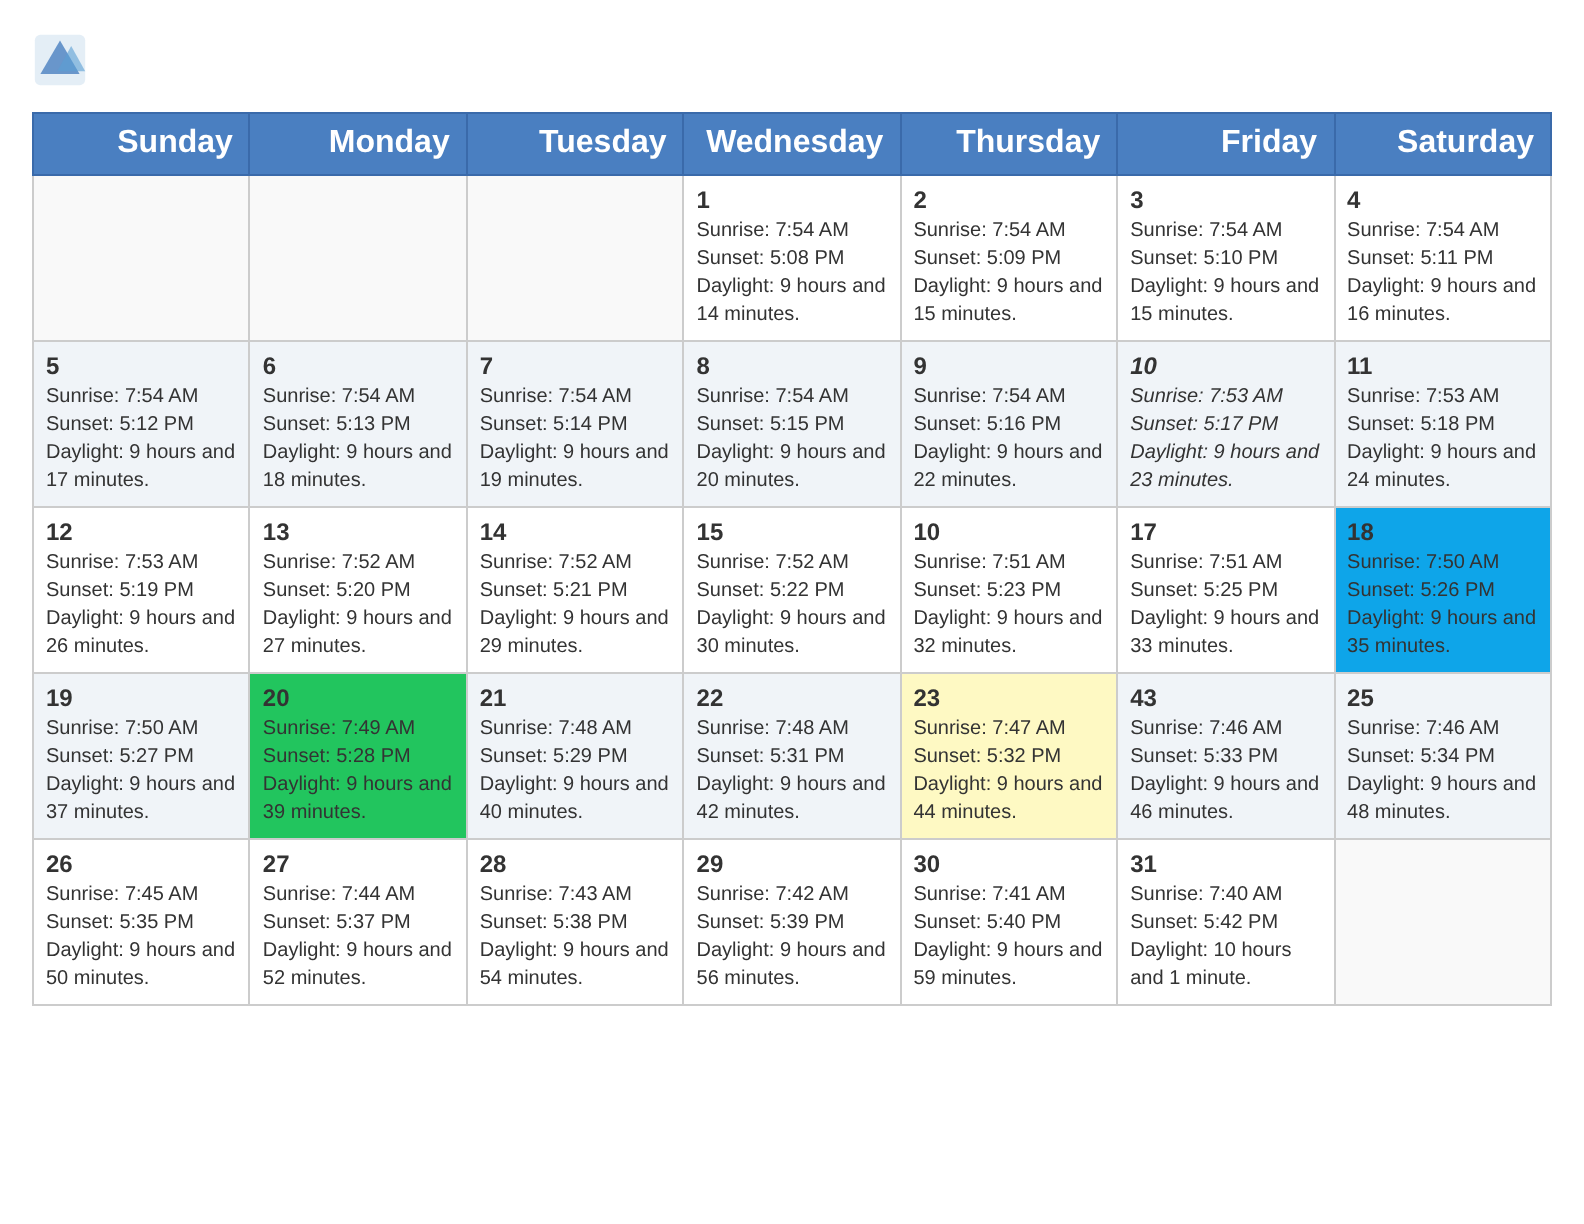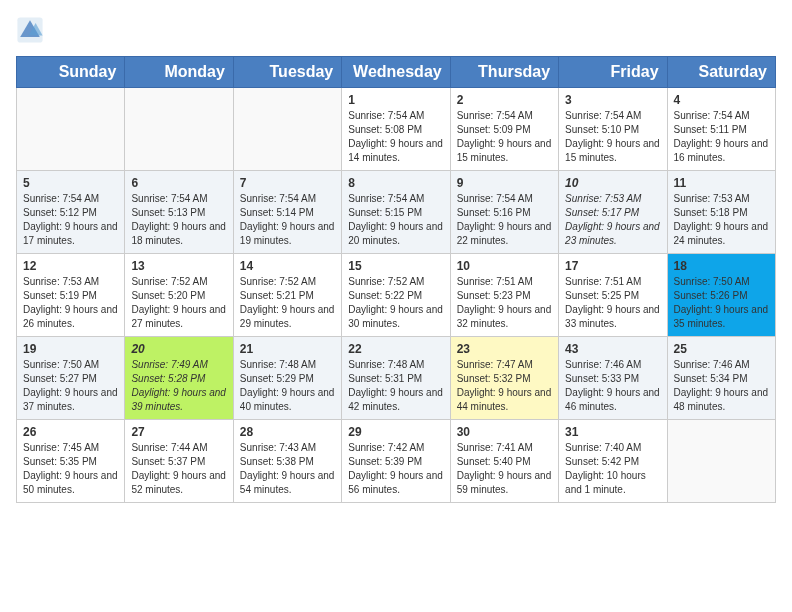--- a/index.html
+++ b/index.html
@@ -246,21 +246,21 @@
 Daylight: 9 hours and 35 minutes.</div>
         </td>
       </tr>
       <tr>
         <td style="background-color: rgb(240, 244, 248);">
           <div class="day-number">19</div>
           <div class="day-info" style="white-space: pre-line;">Sunrise: 7:50 AM
 Sunset: 5:27 PM
 Daylight: 9 hours and 37 minutes.</div>
         </td>
-        <td style="background-color: #bef264; font-style: italic;">
+        <td style="background-color: #22c55e;">
           <div class="day-number">20</div>
           <div class="day-info" style="white-space: pre-line;">Sunrise: 7:49 AM
 Sunset: 5:28 PM
 Daylight: 9 hours and 39 minutes.</div>
         </td>
         <td style="background-color: rgb(240, 244, 248);">
           <div class="day-number">21</div>
           <div class="day-info" style="white-space: pre-line;">Sunrise: 7:48 AM
 Sunset: 5:29 PM
 Daylight: 9 hours and 40 minutes.</div>

